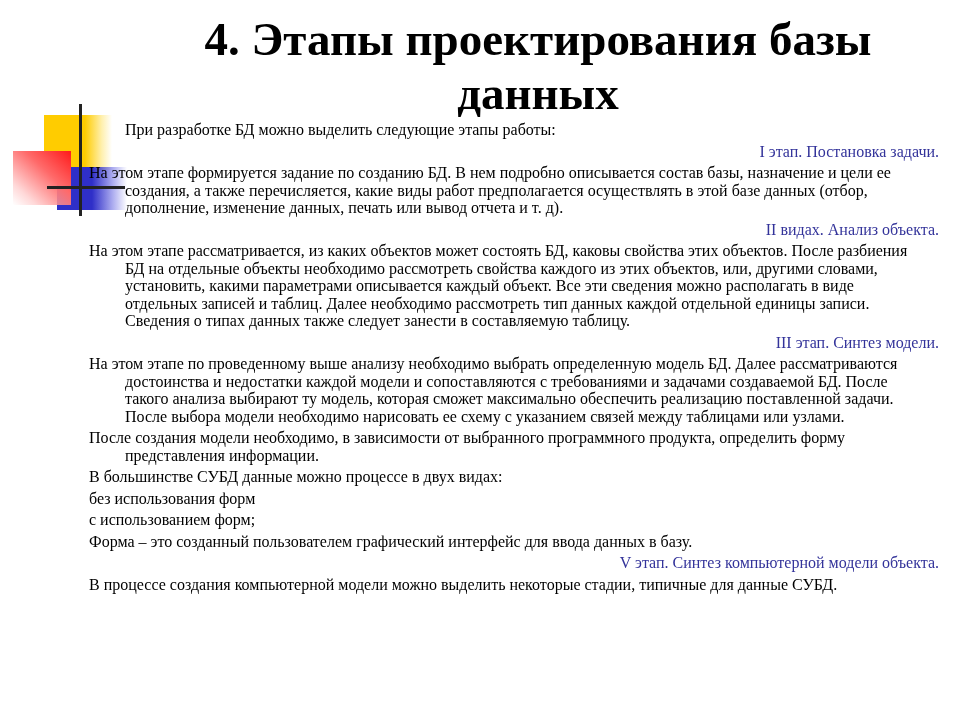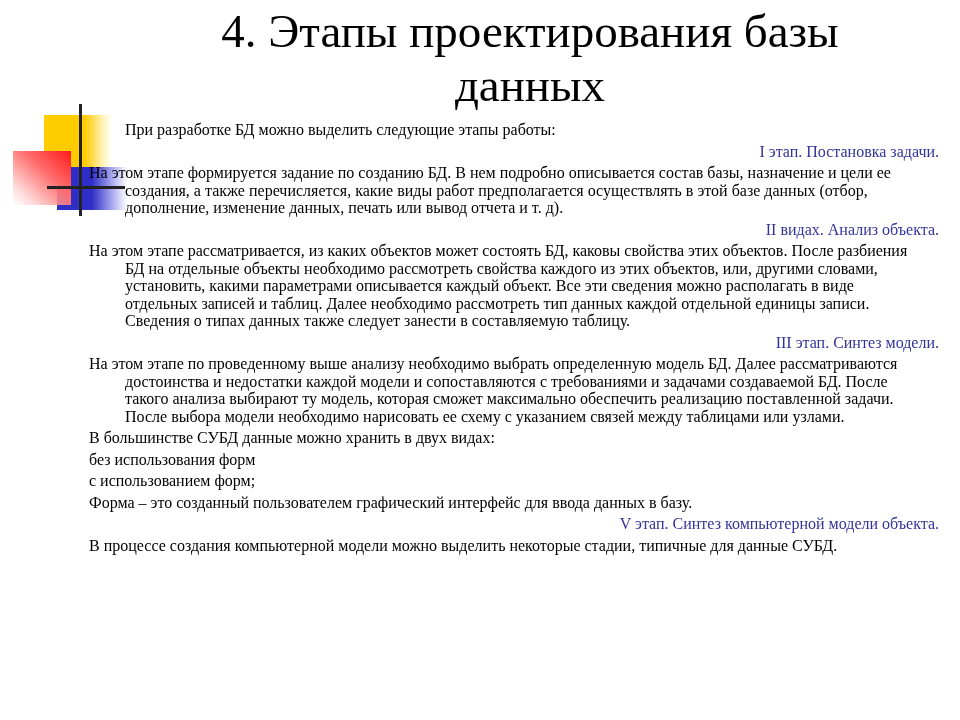--- a/index.html
+++ b/index.html
@@ -17,22 +17,22 @@
     }
     .slide-title {
       position: absolute;
       left: 150px;
       top: 4px;
       width: 760px;
       text-align: center;
       font-size: 47px;
       line-height: 54px;
       color: #000000;
-      margin: 0;
-      font-weight: normal;
+      margin: 8px;
+      font-weight: bold;
     }
     
     .deco { position: absolute; }
     .deco-yellow {
       left: 44px; top: 115px; width: 68px; height: 55px;
       background: linear-gradient(to right, #ffcc00 0%, #ffcc00 60%, rgba(255,230,120,0.6) 85%, rgba(255,255,255,0) 100%);
     }
     .deco-blue {
       left: 57px; top: 167px; width: 70px; height: 43px;
       background: linear-gradient(to right, #2f2fc8 0%, #2f2fc8 50%, rgba(120,120,230,0.6) 80%, rgba(255,255,255,0) 100%);
@@ -100,21 +100,22 @@
     <p class="stage">II видах. Анализ объекта.</p>
     <p class="para">На этом этапе рассматривается, из каких объектов может состоять БД, каковы свойства этих объектов. После разбиения БД на отдельные объекты необходимо рассмотреть свойства каждого из этих объектов, или, другими словами, установить, какими параметрами описывается каждый объект. Все эти сведения можно располагать в виде отдельных записей и таблиц. Далее необходимо рассмотреть тип данных каждой отдельной единицы записи. Сведения о типах данных также следует занести в составляемую таблицу.</p>
   </div>
 
   <div>
     <p class="stage">III этап. Синтез модели.</p>
     <p class="para">На этом этапе по проведенному выше анализу необходимо выбрать определенную модель БД. Далее рассматриваются достоинства и недостатки каждой модели и сопоставляются с требованиями и задачами создаваемой БД. После такого анализа выбирают ту модель, которая сможет максимально обеспечить реализацию поставленной задачи. После выбора модели необходимо нарисовать ее схему с указанием связей между таблицами или узлами.</p>
   </div>
 
   <div>
-    <p class="para">В большинстве СУБД данные можно хранить в двух видах:</p>
+    <p class="para">После создания модели необходимо, в зависимости от выбранного программного продукта, определить форму представления информации.</p>
+    <p class="para">В большинстве СУБД данные можно процессе в двух видах:</p>
     <p class="para">без использования форм</p>
     <p class="para">с использованием форм;</p>
     <p class="para">Форма – это созданный пользователем графический интерфейс для ввода данных в базу.</p>
   </div>
 
   <div>
     <p class="stage">V этап. Синтез компьютерной модели объекта.</p>
     <p class="para">В процессе создания компьютерной модели можно выделить некоторые стадии, типичные для данные СУБД.</p>
   </div>
 </div>

